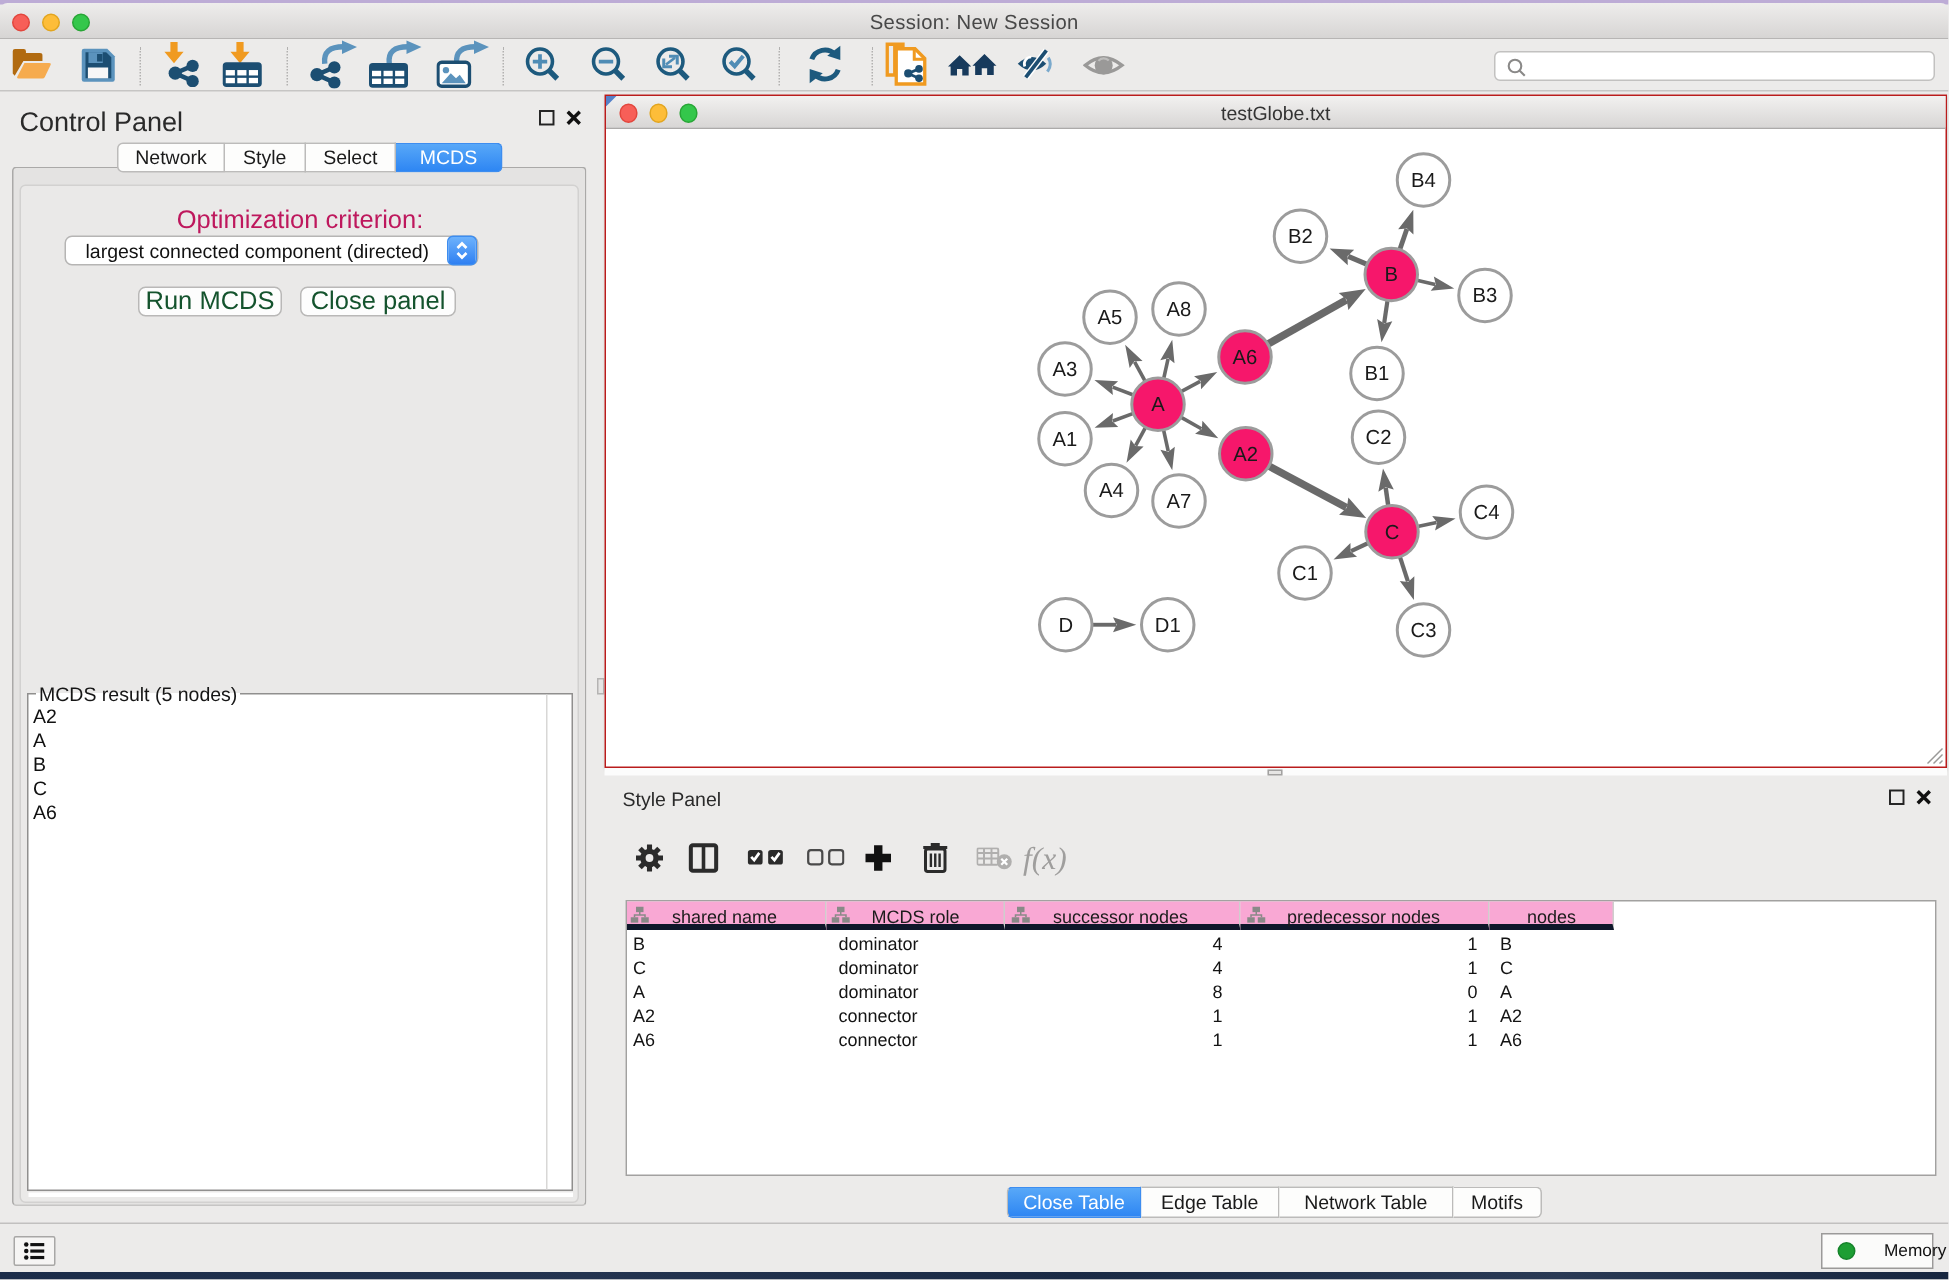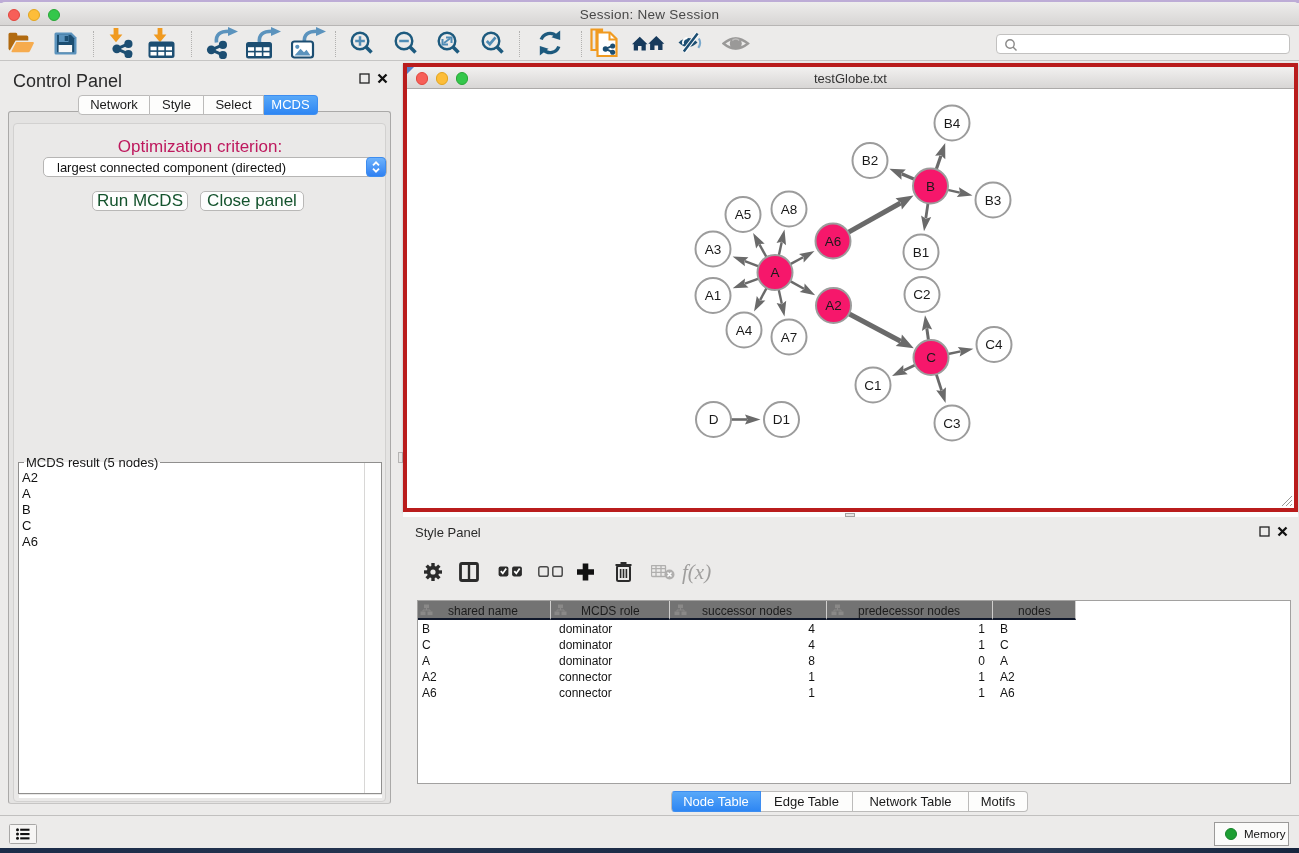--- a/index.html
+++ b/index.html
@@ -17,40 +17,40 @@
 #cp-title{left:13px;top:71px;font-size:18px;color:#2a2a2a}
 #cp-box{left:8px;top:111px;width:383px;height:693px;background:#e4e3e2;border:1px solid #aaa9a8;border-bottom-color:#c6c5c4;border-radius:3px}
 #cp-inner{left:13px;top:123px;width:373px;height:679px;background:#eae9e8;border:1px solid #d2d1d0;border-radius:4px}
 .tabs{position:absolute;display:flex;font-size:13px;color:#1a1a1a}
 .tabs .tab{background:#fdfdfc;border:1px solid #bcbbba;border-left:none;display:flex;align-items:center;justify-content:center}
 .tabs .tab:first-child{border-left:1px solid #bcbbba;border-radius:4px 0 0 4px}
 .tabs .tab:last-child{border-radius:0 4px 4px 0}
 .tabs .sel{background:linear-gradient(#58a8f8,#2e86f3);color:#fff;border-color:#3d8df0}
 #cptabs{left:78px;top:94.5px;height:20.5px}
 #opt-label{left:9px;top:137px;width:382px;text-align:center;font-size:17px;color:#be185d}
-#combo{left:43px;top:157px;width:344px;height:20px;background:#fff;border:1px solid #b6b5b4;border-radius:5px}
+#combo{left:43px;top:157px;width:276px;height:20px;background:#fff;border:1px solid #b6b5b4;border-radius:5px}
 #combo .txt{position:absolute;left:13px;top:2px;font-size:13px;color:#111}
 #combo .cap{position:absolute;right:0;top:-1px;width:20px;height:20px;background:linear-gradient(#6db2fc,#2f80f2);border-radius:4px;border:1px solid #3d8df0}
 .btn{position:absolute;background:#fdfdfd;border:1px solid #b9b8b7;border-radius:5px;font-size:17px;color:#14532d;display:flex;align-items:center;justify-content:center}
 
 #mcds{left:18px;top:455px;width:364px;height:343px}
 #mcds .wstrip{position:absolute;left:0.5px;top:339.5px;width:363px;height:3.5px;background:#fff}
 #mcds fieldset{width:100%;height:338.5px;border:1px solid #908f8e;background:#fff}
 #mcds legend{margin-left:5px;padding:0 2px;font-size:13px;color:#161616}
 #mcds .items{position:absolute;left:4px;top:15px;font-size:13px;color:#111;line-height:16px}
 #mcds .sb{position:absolute;right:17px;top:8px;bottom:5px;width:0;border-left:1px solid #d8d7d6}
 
-#netwin{left:403px;top:63px;width:895px;height:449px;background:#fff;border:4px solid #b91c1c;box-shadow:0 1px 2px rgba(0,0,0,.25)}
+#netwin{left:403px;top:63px;width:895px;height:449px;background:#fff;border:1px solid #b91c1c;box-shadow:0 1px 2px rgba(0,0,0,.25)}
 #nettb{position:absolute;left:0;top:0;width:100%;height:22px;background:linear-gradient(#f2f1f0,#d8d6d5);border-bottom:1px solid #acaaa9}
 #nettb .t{position:absolute;left:0;right:0;top:4px;text-align:center;font-size:13px;color:#333}
 .tl2{position:absolute;width:12.5px;height:12.5px;border-radius:50%;top:5px}
 
 #tp-title{left:415px;top:525px;font-size:13px;color:#2a2a2a}
 #tbl{left:417px;top:600px;width:874px;height:184px;background:#fff;border:1px solid #a2a1a0}
-#tbl .hdr{position:absolute;left:0;top:0;height:19px;background:#737373;border-bottom:2px solid #0f172a;border-right:1px solid #cfcecd;font-size:12px;color:#1c1c1c}
+#tbl .hdr{position:absolute;left:0;top:0;height:19px;background:#f9a8d4;border-bottom:4px solid #0f172a;border-right:1px solid #cfcecd;font-size:12px;color:#1c1c1c}
 #tbl .hdr span{position:absolute;top:3px;white-space:nowrap}
 .row{position:absolute;font-size:12px;color:#141414;white-space:nowrap}
 .rnum{text-align:right}
 
 #bt{left:671px;top:791px;height:21px}
 
 #sb-line{left:0;top:815px;width:1299px;height:0;border-top:1px solid #c1c0bf}
 #statusbar{left:0;top:816px;width:1299px;height:32px;background:#ecebea}
 #wp-bot{left:0;top:848px;width:1299px;height:5px;background:linear-gradient(90deg,#1b2c49,#243450 30%,#1a2a45 55%,#2a3a55 80%,#16253e)}
 #memb{left:1214px;top:822px;width:75px;height:24px;background:#fbfbfa;border:1px solid #9b9a99;font-size:11.5px;color:#111;display:flex;align-items:center}
@@ -218,21 +218,21 @@
   </svg>
 <svg class="abs" style="left:376px;top:72px" width="13" height="13">
     <path d="M2.5 2.5 L10.5 10.5 M10.5 2.5 L2.5 10.5" stroke="#111" stroke-width="2.3"></path>
   </svg>
 <div class="abs" id="cp-box"></div>
 <div class="abs" id="cp-inner"></div>
 <div class="tabs" id="cptabs">
     <div class="tab" style="width:72px">Network</div>
     <div class="tab" style="width:54px">Style</div>
     <div class="tab" style="width:60px">Select</div>
-    <div class="tab sel" style="width:54px">MCDS</div>
+    <div class="tab sel" style="width:71px">MCDS</div>
   </div>
 <div class="abs" id="opt-label">Optimization criterion:</div>
 <div class="abs" id="combo">
     <span class="txt">largest connected component (directed)</span>
     <div class="cap"><svg width="18" height="18" viewBox="0 0 18 18">
         <path d="M6 7.3 L9 4.3 L12 7.3" stroke="#fff" stroke-width="1.8" fill="none"></path>
         <path d="M6 10.7 L9 13.7 L12 10.7" stroke="#fff" stroke-width="1.8" fill="none"></path>
       </svg></div>
   </div>
 <div class="btn" style="left:92px;top:191px;width:96px;height:20px">Run MCDS</div>
@@ -473,35 +473,35 @@
 <div class="row" style="left:559px;top:670px">connector</div>
 <div class="row rnum" style="left:755px;top:670px;width:60px">1</div>
 <div class="row rnum" style="left:925px;top:670px;width:60px">1</div>
 <div class="row" style="left:1000px;top:670px">A2</div>
 <div class="row" style="left:422px;top:686px">A6</div>
 <div class="row" style="left:559px;top:686px">connector</div>
 <div class="row rnum" style="left:755px;top:686px;width:60px">1</div>
 <div class="row rnum" style="left:925px;top:686px;width:60px">1</div>
 <div class="row" style="left:1000px;top:686px">A6</div>
 <div class="tabs" id="bt">
-    <div class="tab sel" style="width:90px">Node Table</div>
+    <div class="tab sel" style="width:90px">Close Table</div>
     <div class="tab" style="width:92px">Edge Table</div>
     <div class="tab" style="width:116px">Network Table</div>
     <div class="tab" style="width:59px">Motifs</div>
   </div>
 <div class="abs" id="sb-line"></div>
 <div class="abs" id="statusbar"></div>
 <div class="abs" id="listb">
     <svg width="26" height="18" style="position:absolute;left:0;top:0" viewBox="0 0 26 18">
       <g fill="#111">
         <circle cx="7.5" cy="4.7" r="1.5"></circle>
         <circle cx="7.5" cy="9" r="1.5"></circle>
         <circle cx="7.5" cy="13.3" r="1.5"></circle>
         <rect x="10.2" y="3.7" width="9.3" height="2.1"></rect>
         <rect x="10.2" y="8" width="9.3" height="2.1"></rect>
         <rect x="10.2" y="12.3" width="9.3" height="2.1"></rect>
       </g>
     </svg>
   </div>
 <div class="abs" id="memb">
     <span style="display:inline-block;width:12px;height:12px;border-radius:50%;background:#1d9e33;border:1px solid #15832a;margin-left:10px;flex:none"></span>
-    <span style="margin-left:7px">Memory</span>
+    <span style="margin-left:19px">Memory</span>
   </div>
 <div class="abs" id="wp-bot"></div>
 </body></html>

